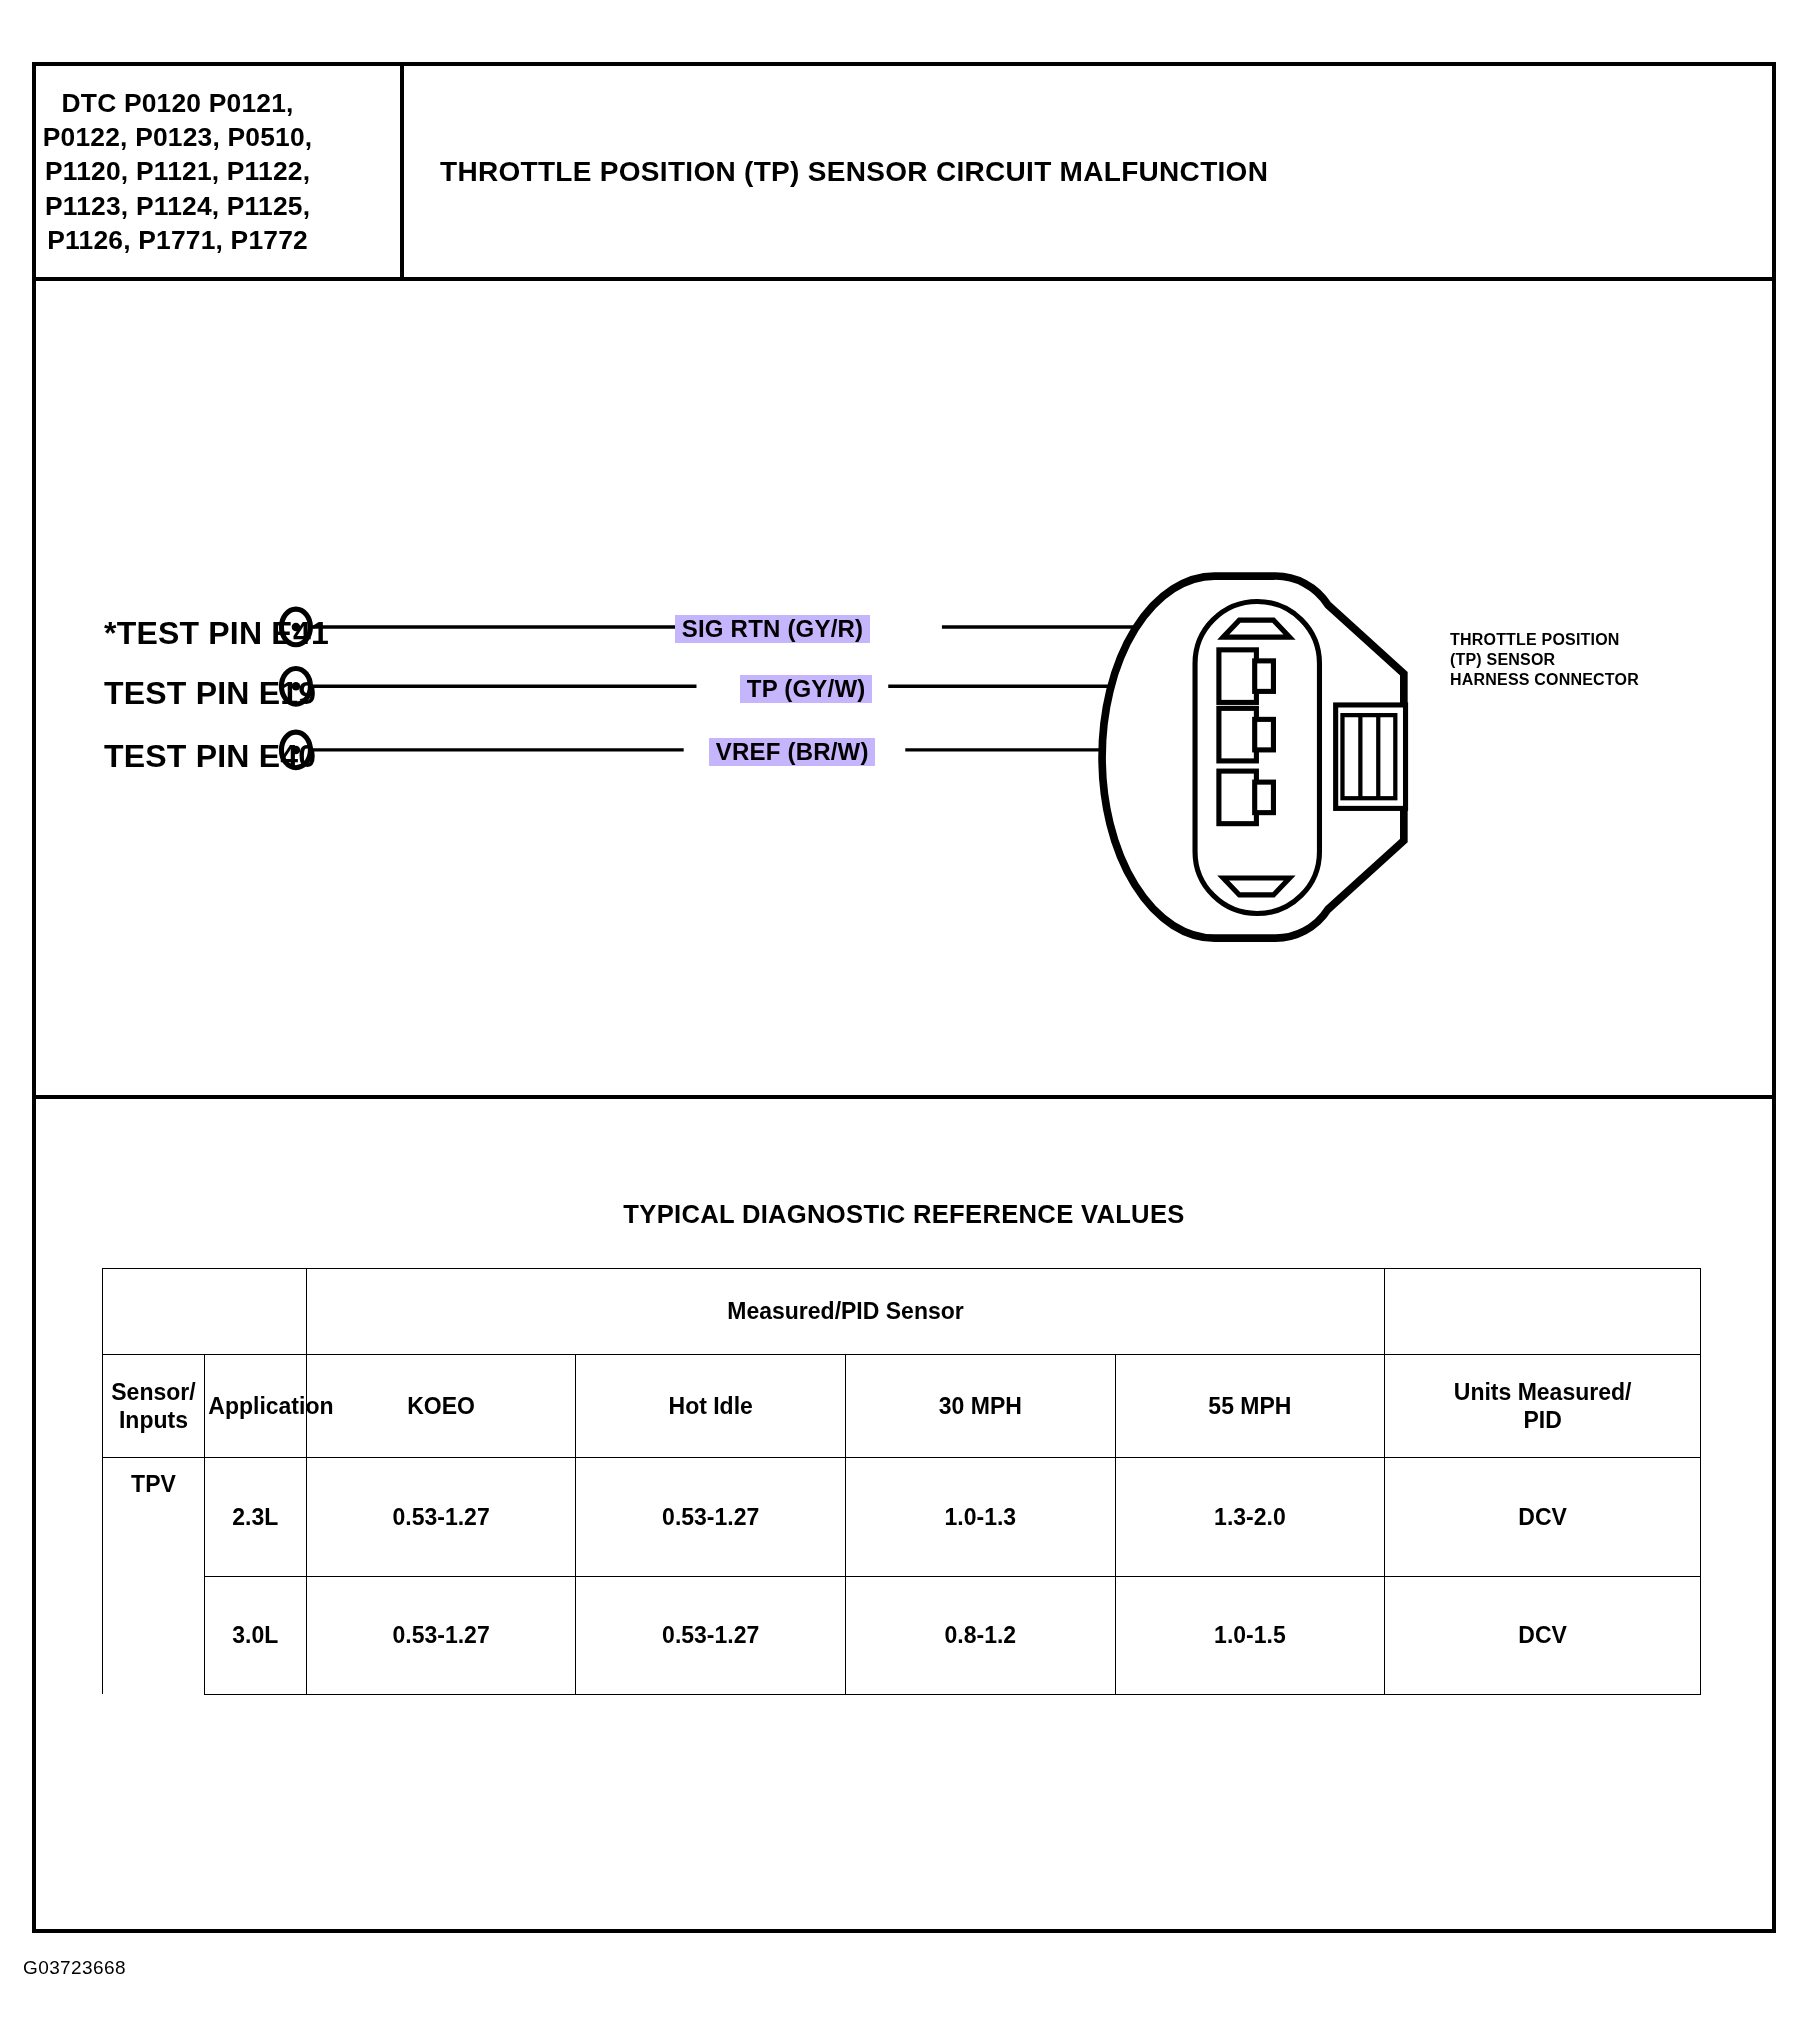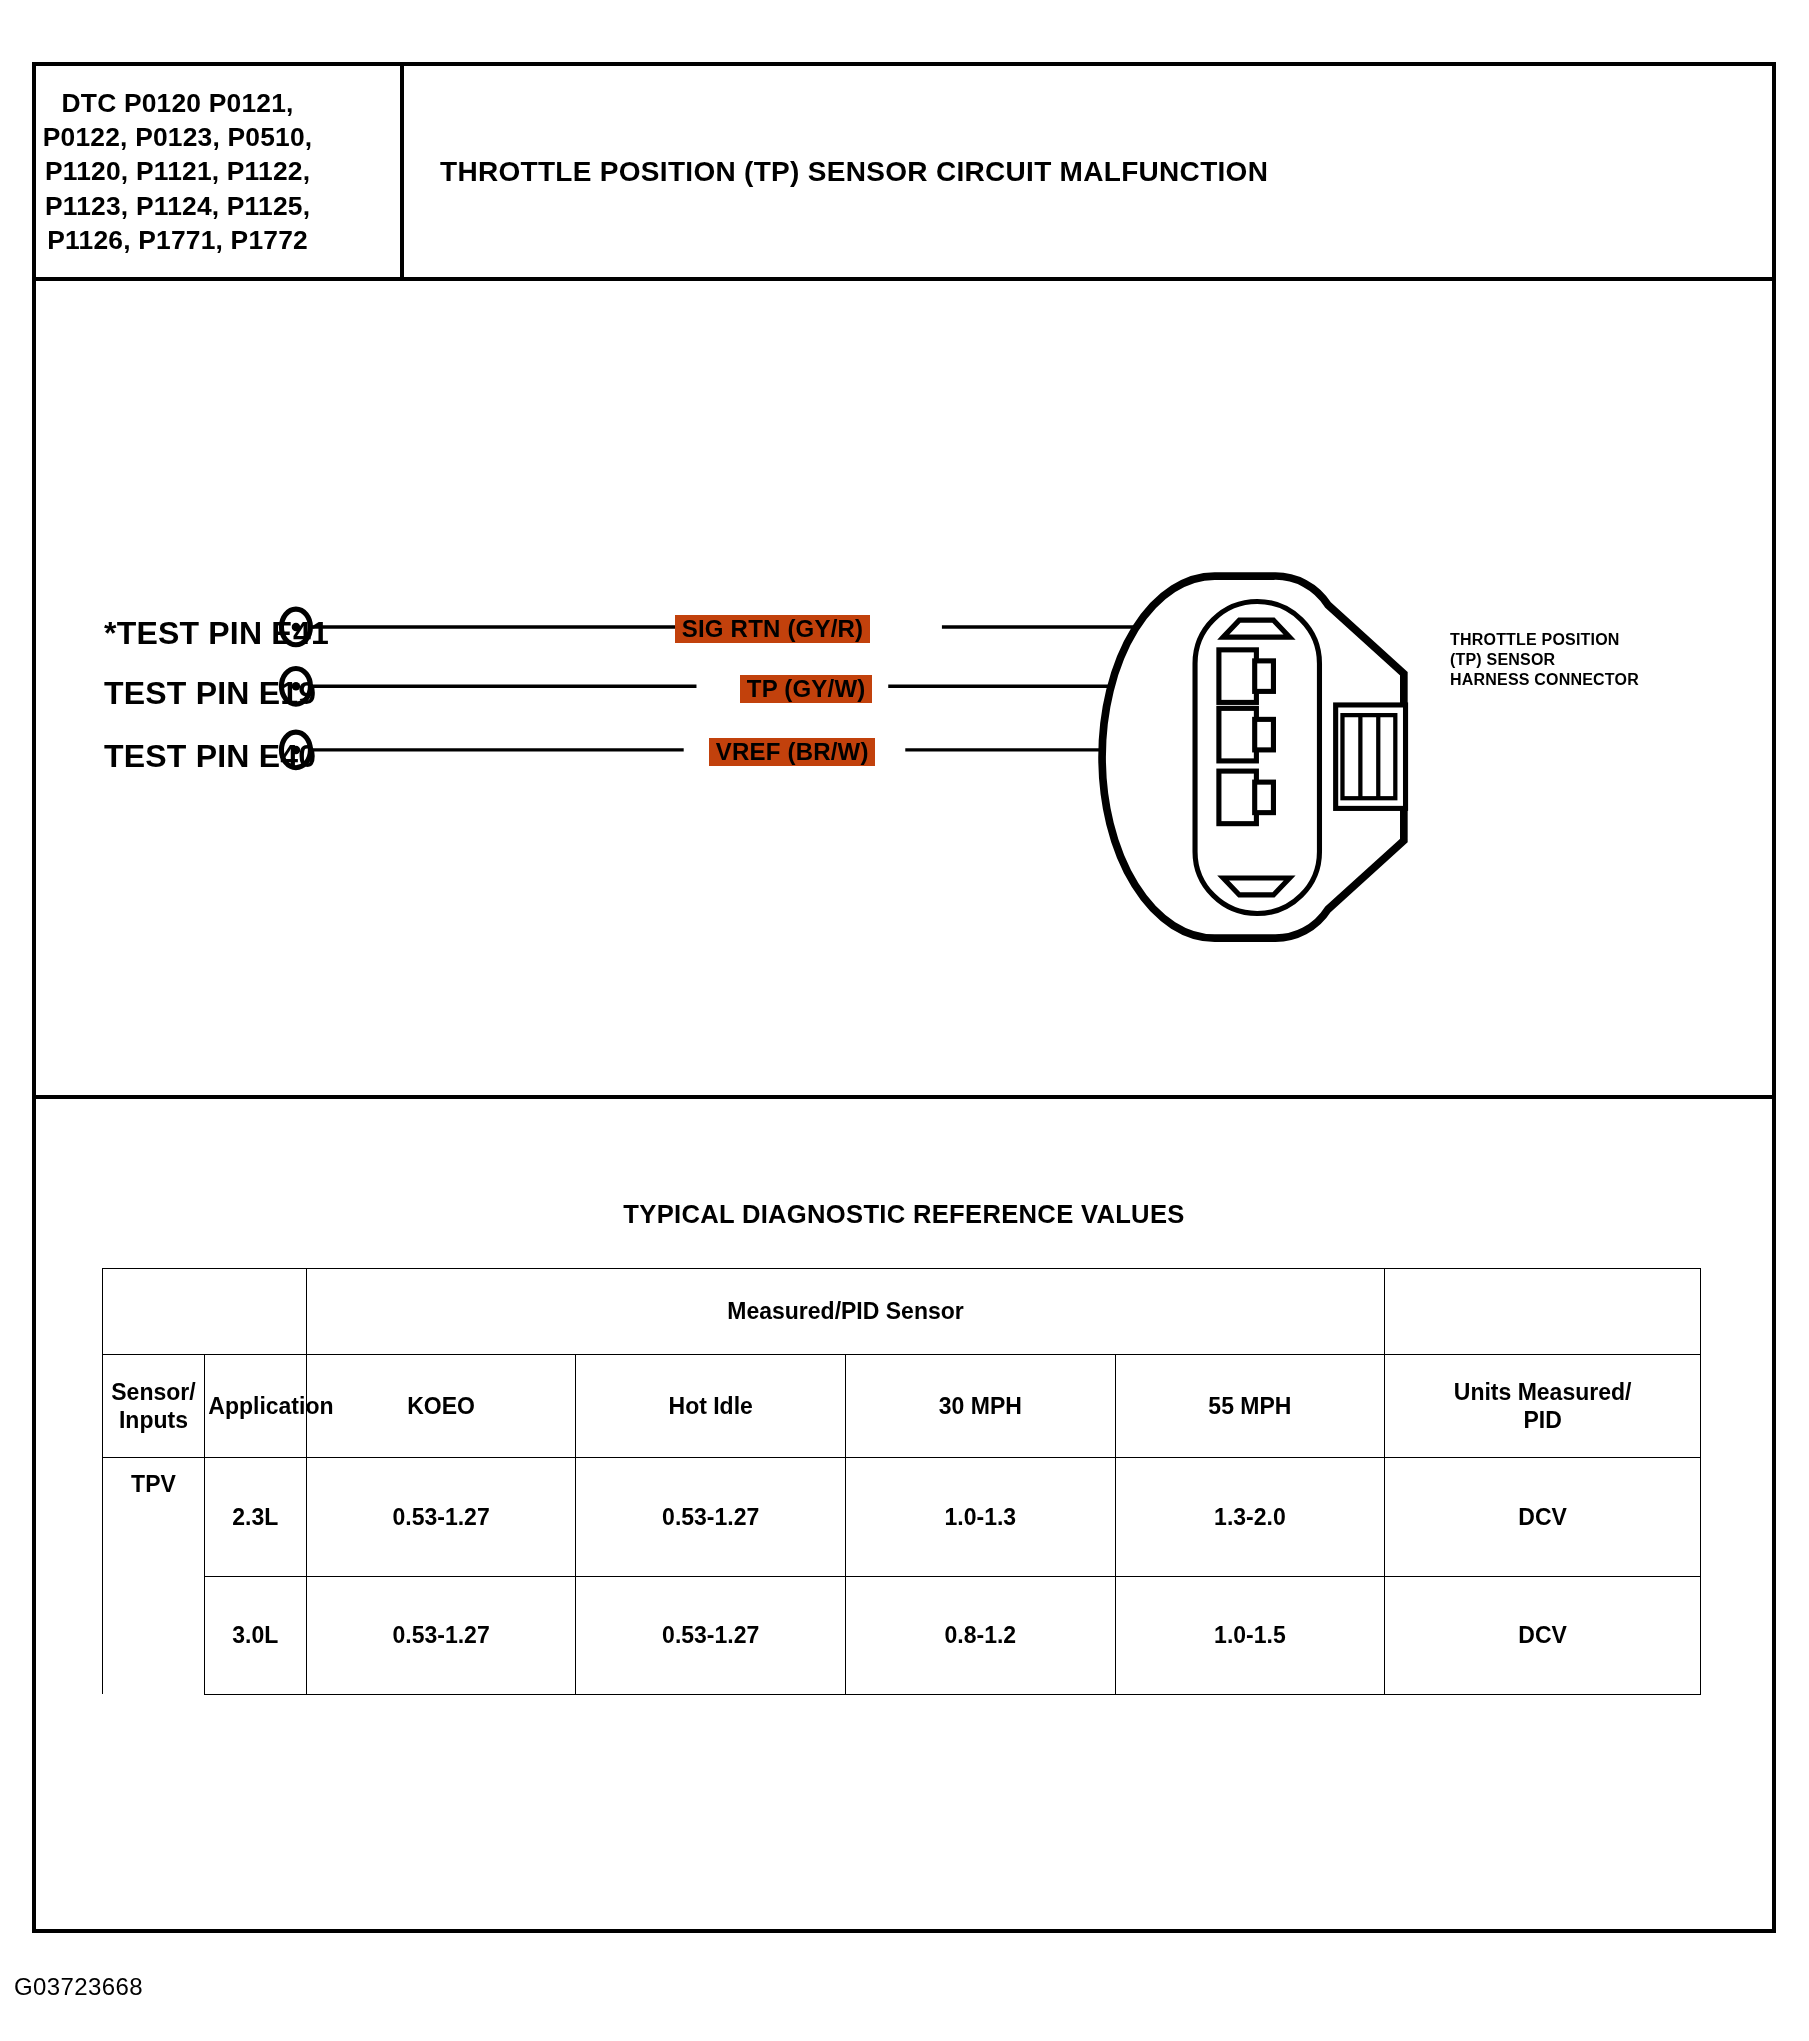--- a/index.html
+++ b/index.html
@@ -99,21 +99,21 @@
     text-align: right;
     white-space: nowrap;
     letter-spacing: 0.2px;
   }
   .wire-label {
     position: absolute;
     font-size: 24px;
     font-weight: bold;
     white-space: nowrap;
     letter-spacing: 0.2px;
-    background: #c2410c;
+    background: #c4b5fd;
     padding: 0 6.8px;
   }
   #connector-caption {
     position: absolute;
     left: 1414px;
     top: 349px;
     font-size: 16px;
     font-weight: bold;
     line-height: 1.25;
     white-space: pre-line;
@@ -164,26 +164,25 @@
   .c1 { width: 264px; }
   .c2 { width: 170px; }
   .c3 { width: 170px; }
   .c4 { width: 160px; }
   .c5 { width: 160px; }
   .c6 { width: 308px; }
 
   
   #footer-code {
     position: absolute;
-    left: 14px;
+    left: 23px;
     top: 1957px;
-    font-size: 24px;
+    font-size: 19px;
     font-family: "Liberation Sans", sans-serif;
     letter-spacing: 0.4px;
-    margin-top: 16px;
   }
 </style>
 </head>
 <body>
 
 <div id="page-frame">
 
   <div id="header-band">
     <div id="dtc-cell">
       <div id="dtc-text">DTC P0120 P0121,

